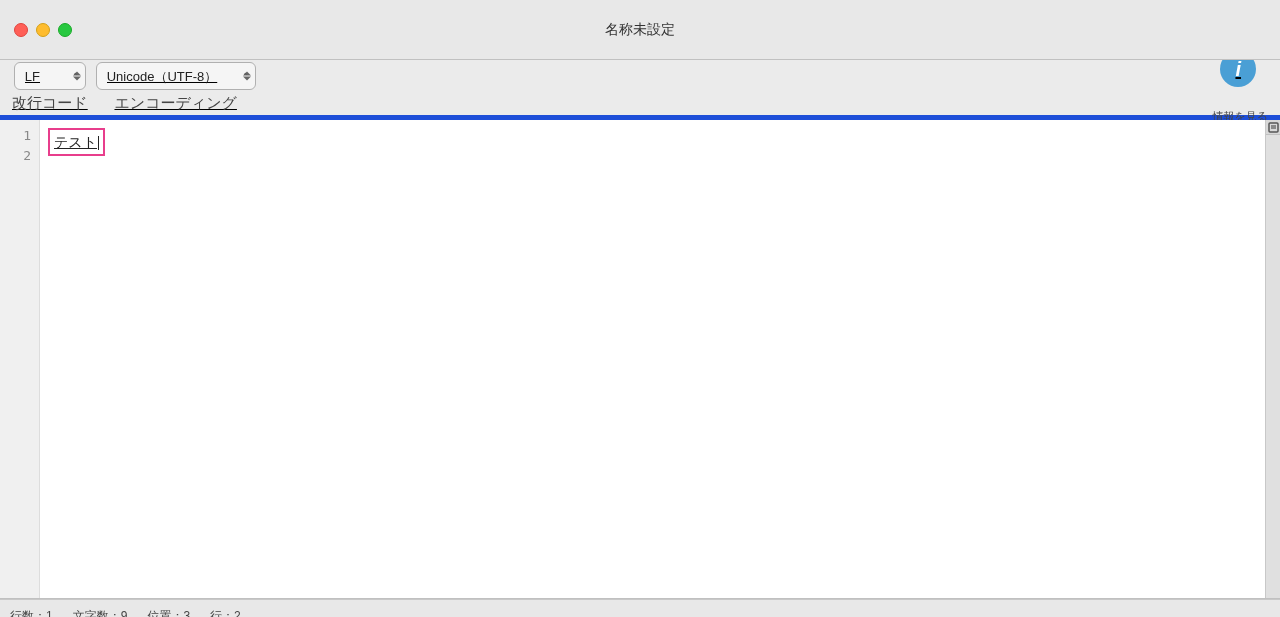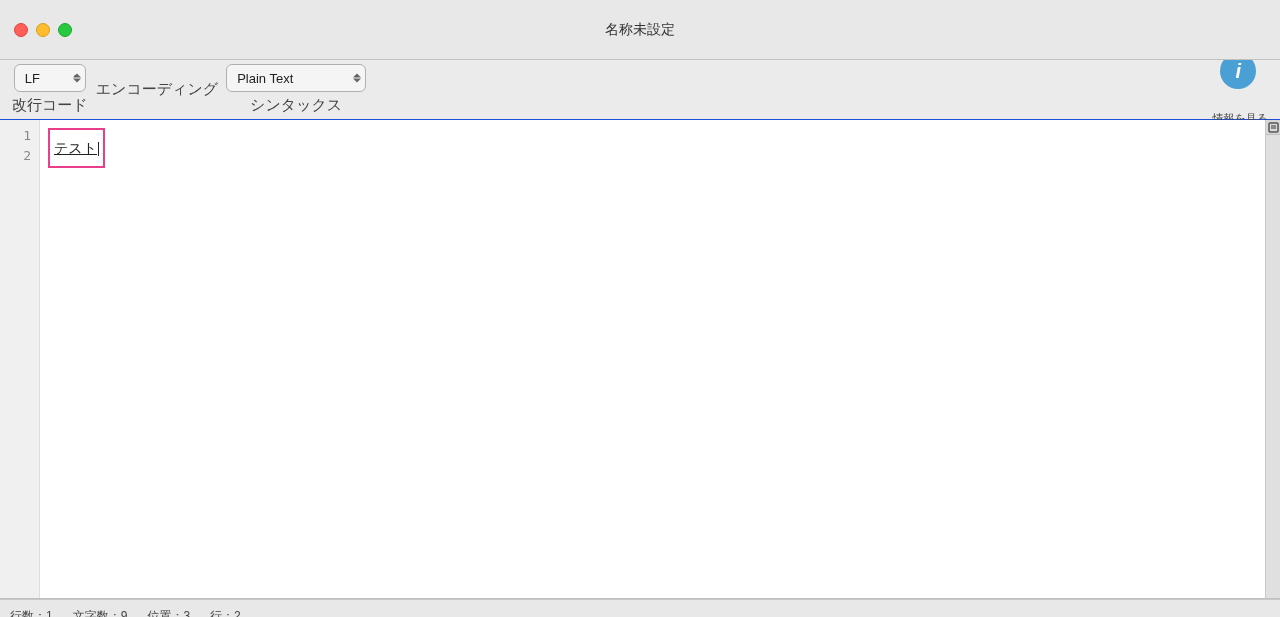--- a/index.html
+++ b/index.html
@@ -61,25 +61,26 @@
     .title-text {
       font-size: 14px;
       font-weight: 500;
       color: #333;
     }
 
     
     .toolbar {
       height: 60px;
       background: #ebebeb;
-      border-bottom: 1px solid #1d4ed8;
+      border-bottom: 5px solid #1d4ed8;
       display: flex;
       align-items: center;
       padding: 0 12px;
       gap: 8px;
+      text-decoration: underline;
     }
 
     .toolbar-group {
       display: flex;
       flex-direction: column;
       align-items: center;
       gap: 4px;
     }
 
     .select-wrapper {
@@ -240,21 +241,21 @@
       flex: 1;
       padding: 4px 8px;
       background: white;
       overflow: hidden;
     }
 
     
     .highlighted-line {
       display: inline-block;
       border: 2px solid #e83e8c;
-      padding: 8px 4px;
+      padding: 2px 4px;
       font-family: monospace;
       font-size: 14px;
       color: #222;
       line-height: 20px;
       margin-top: 4px;
       background: white;
       position: relative;
     }
 
     .cursor {
@@ -329,37 +330,34 @@
       </select>
       <div class="chevron-wrapper">
         <span class="ch-up"></span>
         <span class="ch-down"></span>
       </div>
     </div>
     <span class="toolbar-label">改行コード</span>
   </div>
 
   <div class="toolbar-group">
-    <span class="toolbar-label">エンコーディング</span>
-  </div>
-
-  <div class="toolbar-group">
     <div class="select-wrapper">
-      <select class="select-syntax">
-        <option>Plain Text</option>
-        <option>HTML</option>
-        <option>JavaScript</option>
+      <select class="select-encoding">
+        <option>Unicode（UTF-8）</option>
+        <option>UTF-16</option>
+        <option>Shift_JIS</option>
       </select>
       <div class="chevron-wrapper">
         <span class="ch-up"></span>
         <span class="ch-down"></span>
       </div>
     </div>
-    <span class="toolbar-label">シンタックス</span>
-  </div>
+    <span class="toolbar-label">エンコーディング</span>
+  </div>
+
 
   <div class="toolbar-spacer"></div>
 
   <div class="info-group">
     <button class="info-btn">i</button>
     <span class="info-label">情報を見る</span>
   </div>
 </div>
 
 <div class="editor-container">

